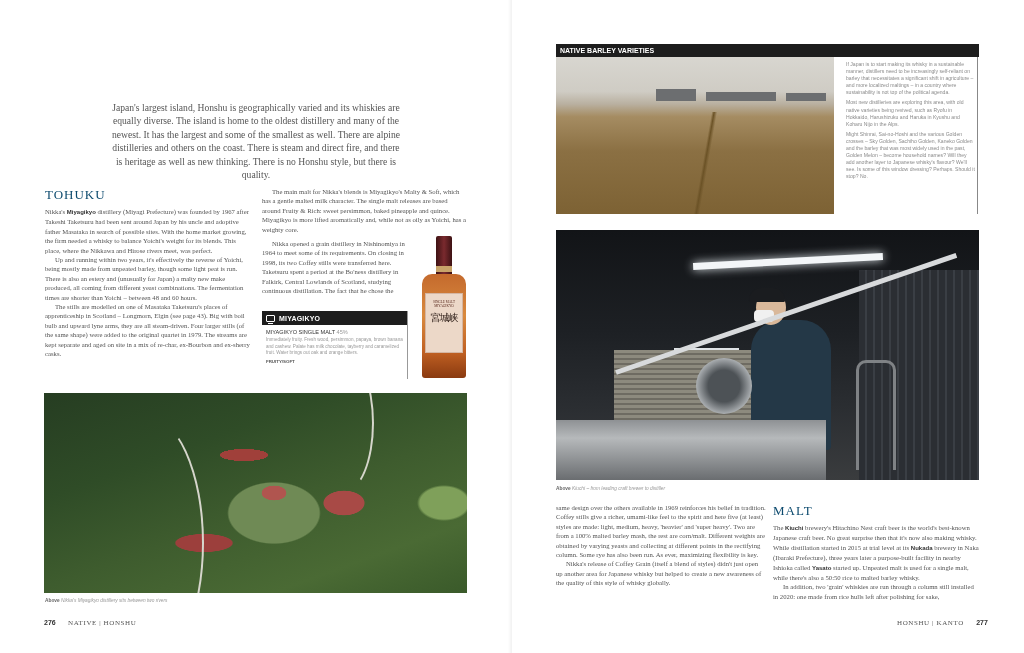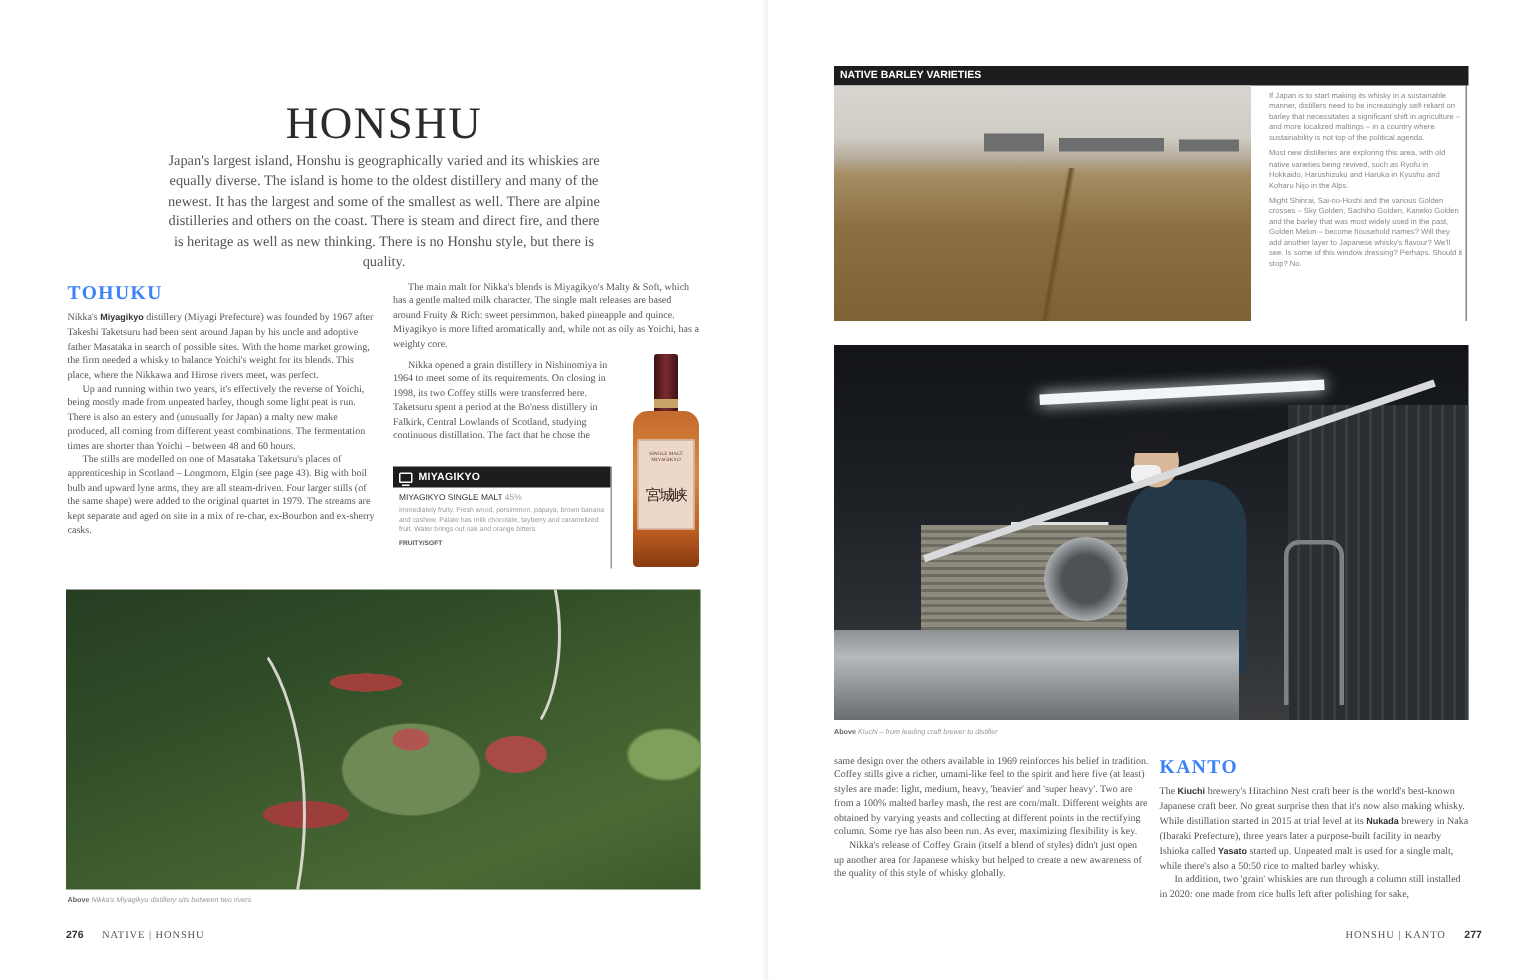--- a/index.html
+++ b/index.html
@@ -10,21 +10,21 @@
   .page-left { left: 0; width: 512px; }
   .page-right { left: 512px; width: 512px; }
   .gutter { position: absolute; left: 508px; top: 0; width: 8px; height: 653px;
     background: linear-gradient(to right, #ffffff, #f1f1f1 50%, #ffffff); }
 
   .title { position: absolute; left: 0; width: 512px; top: 66px; text-align: center;
     font-size: 30px; font-weight: normal; color: #2b2b2b; letter-spacing: 1px; }
   .intro { position: absolute; left: 108px; width: 296px; top: 101px; text-align: center;
     font-size: 9.6px; line-height: 13.4px; color: #555; }
 
-  .section-head { position: absolute; font-size: 13px; letter-spacing: 1px; color: #3b82f6; font-weight: bold; }
+  .section-head { position: absolute; font-size: 13px; letter-spacing: 1px; color: #0c4a6e; font-weight: normal; }
   .body-text { position: absolute; font-size: 6.7px; line-height: 9.4px; color: #555; text-align: left; }
   .body-text p { text-indent: 0; }
   .body-text p.indent { text-indent: 10px; }
   .body-text b { font-family: "Liberation Sans", sans-serif; font-weight: bold; font-size: 6px; color: #333; }
 
   .tasting-box { position: absolute; left: 262px; top: 311px; width: 146px; height: 68px;
     border-right: 1px solid #999; }
   .tasting-head { background: #1d1d1d; color: #fff; height: 14px; display: flex; align-items: center;
     padding-left: 4px; font-family: "Liberation Sans", sans-serif; font-weight: bold; font-size: 7px; letter-spacing: 0.2px; }
   .tasting-head .tv-icon { width: 9px; height: 7px; border: 1.2px solid #fff; border-radius: 1px; margin-right: 4px; position: relative; }
@@ -36,21 +36,21 @@
 
   .bottle { position: absolute; left: 421px; top: 236px; width: 46px; height: 142px; }
   .bottle .neck { position: absolute; left: 15px; top: 0; width: 16px; height: 40px;
     background: linear-gradient(to right, #3d1214, #7a2a2e 50%, #3d1214); border-radius: 2px 2px 0 0; }
   .bottle .cap-band { position: absolute; left: 15px; top: 30px; width: 16px; height: 6px; background: #c8a46a; }
   .bottle .body { position: absolute; left: 1px; top: 38px; width: 44px; height: 104px;
     background: linear-gradient(to bottom, #c46a2d 0%, #d98a3e 40%, #c06022 75%, #8a3a10 100%);
     border-radius: 10px 10px 3px 3px; }
   .bottle .label { position: absolute; left: 4px; top: 57px; width: 38px; height: 60px; background: #ecd8c8; border: 1px solid #d5b6a2; }
   .bottle .label-top { font-size: 3.4px; color: #5a2a1e; text-align: center; margin-top: 6px; line-height: 4px; }
-  .bottle .label-kanji { font-size: 10px; color: #2a1a14; text-align: center; margin-top: 15px; font-family: "DejaVu Sans", sans-serif; letter-spacing: -1px; }
+  .bottle .label-kanji { font-size: 10px; color: #2a1a14; text-align: center; margin-top: 3px; font-family: "DejaVu Sans", sans-serif; letter-spacing: -1px; }
 
   .photo { position: absolute; overflow: hidden; }
   .aerial { left: 44px; top: 393px; width: 423px; height: 200px;
     background:
       radial-gradient(ellipse 40px 10px at 200px 62px, #a0403a 60%, transparent 61%),
       radial-gradient(ellipse 50px 30px at 300px 110px, #a84a46 40%, transparent 42%),
       radial-gradient(ellipse 70px 22px at 160px 150px, #9c3f3c 40%, transparent 42%),
       radial-gradient(ellipse 30px 18px at 230px 100px, #b0554f 40%, transparent 42%),
       radial-gradient(ellipse 90px 60px at 230px 120px, #6f8a55 50%, transparent 52%),
       radial-gradient(ellipse 60px 40px at 400px 110px, #7fa05a 40%, transparent 45%),
@@ -92,21 +92,20 @@
   .brewer-photo .tank { position: absolute; left: 0; top: 190px; width: 270px; height: 60px;
     background: linear-gradient(to bottom, #8e9194 0%, #b6b9bb 30%, #6a6d70 100%); }
   .brewer-photo .rail { position: absolute; left: 300px; top: 130px; width: 40px; height: 110px; border: 3px solid #7f8285; border-bottom: none; border-radius: 10px 10px 0 0; }
   .brewer-photo .wall { position: absolute; right: 0; top: 40px; width: 120px; height: 210px;
     background: repeating-linear-gradient(to right, #2b2e33 0 6px, #3a3e44 6px 8px); }
 </style>
 </head>
 <body>
 
 <div class="page page-left">
-  <h1 class="title">HONSHU</h1>
   <p class="intro">Japan's largest island, Honshu is geographically varied and its whiskies are equally diverse. The island is home to the oldest distillery and many of the newest. It has the largest and some of the smallest as well. There are alpine distilleries and others on the coast. There is steam and direct fire, and there is heritage as well as new thinking. There is no Honshu style, but there is quality.</p>
 
   <h2 class="section-head" style="left:45px; top:187px;">TOHUKU</h2>
 
   <div class="body-text" style="left:45px; top:207px; width:208px;">
     <p><span>Nikka's </span><b>Miyagikyo</b><span> distillery (Miyagi Prefecture) was founded by 1967 after Takeshi Taketsuru had been sent around Japan by his uncle and adoptive father Masataka in search of possible sites. With the home market growing, the firm needed a whisky to balance Yoichi's weight for its blends. This place, where the Nikkawa and Hirose rivers meet, was perfect.</span></p>
     <p class="indent">Up and running within two years, it's effectively the reverse of Yoichi, being mostly made from unpeated barley, though some light peat is run. There is also an estery and (unusually for Japan) a malty new make produced, all coming from different yeast combinations. The fermentation times are shorter than Yoichi – between 48 and 60 hours.</p>
     <p class="indent">The stills are modelled on one of Masataka Taketsuru's places of apprenticeship in Scotland – Longmorn, Elgin (see page 43). Big with boil bulb and upward lyne arms, they are all steam-driven. Four larger stills (of the same shape) were added to the original quartet in 1979. The streams are kept separate and aged on site in a mix of re-char, ex-Bourbon and ex-sherry casks.</p>
   </div>
 
@@ -182,21 +181,21 @@
   <div class="rail"></div>
   <div class="pole"></div>
 </div>
 <div class="caption" style="left:556px; top:486px;"><b>Above</b><span> Kiuchi – from leading craft brewer to distiller</span></div>
 
 <div class="body-text" style="left:556px; top:503px; width:210px;">
   <p>same design over the others available in 1969 reinforces his belief in tradition. Coffey stills give a richer, umami-like feel to the spirit and here five (at least) styles are made: light, medium, heavy, 'heavier' and 'super heavy'. Two are from a 100% malted barley mash, the rest are corn/malt. Different weights are obtained by varying yeasts and collecting at different points in the rectifying column. Some rye has also been run. As ever, maximizing flexibility is key.</p>
   <p class="indent">Nikka's release of Coffey Grain (itself a blend of styles) didn't just open up another area for Japanese whisky but helped to create a new awareness of the quality of this style of whisky globally.</p>
 </div>
 
-<h2 class="section-head" style="left:773px; top:503px;">KANTO</h2>
+<h2 class="section-head" style="left:773px; top:503px;">MALT</h2>
 <div class="body-text" style="left:773px; top:523px; width:207px;">
   <p><span>The </span><b>Kiuchi</b><span> brewery's Hitachino Nest craft beer is the world's best-known Japanese craft beer. No great surprise then that it's now also making whisky. While distillation started in 2015 at trial level at its </span><b>Nukada</b><span> brewery in Naka (Ibaraki Prefecture), three years later a purpose-built facility in nearby Ishioka called </span><b>Yasato</b><span> started up. Unpeated malt is used for a single malt, while there's also a 50:50 rice to malted barley whisky.</span></p>
   <p class="indent">In addition, two 'grain' whiskies are run through a column still installed in 2020: one made from rice hulls left after polishing for sake,</p>
 </div>
 
 <div class="folio" style="left:897px;">
   <span>HONSHU | KANTO</span>
   <span class="num" style="margin-left:10px">277</span>
 </div>
 

